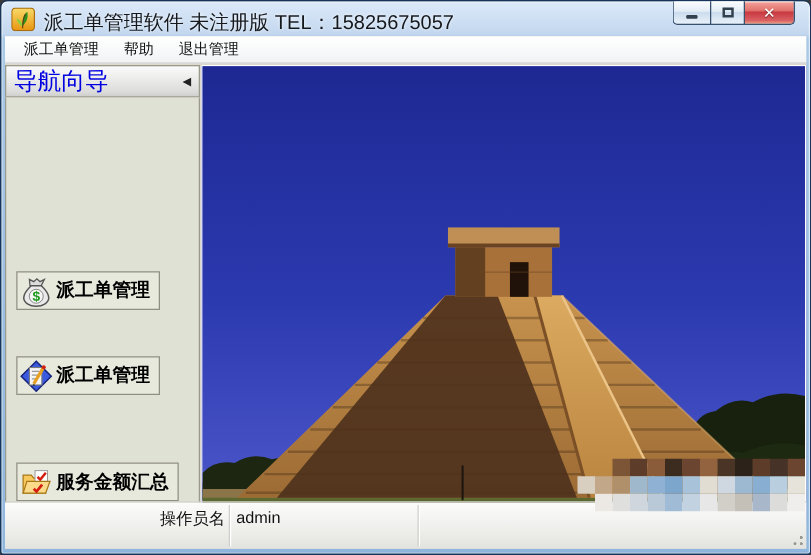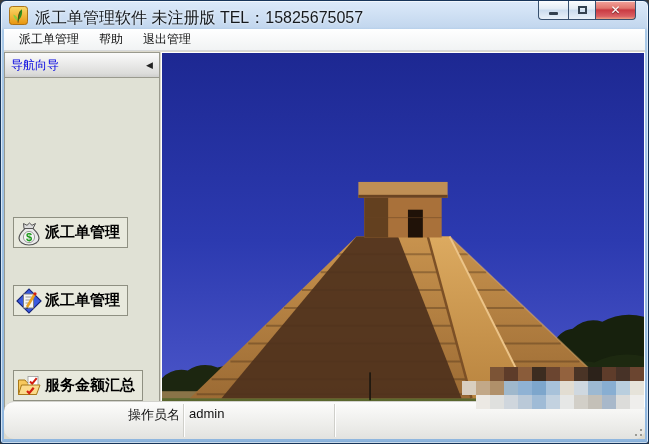--- a/index.html
+++ b/index.html
@@ -45,21 +45,21 @@
   .menu-item { font-size:12px; color:#111; padding:3px 9px; cursor:default; }
 
   
   .sidebar { position:absolute; left:0; top:22px; width:156px; bottom:22px; }
   .side-header {
     position:absolute; left:0; top:1px; right:0; height:26px;
     background:linear-gradient(#fbfbfb,#dcdcda 85%,#cfcfcd);
     border:1px solid #9a9a8e; display:flex; align-items:center; justify-content:space-between;
     padding:0 6px;
   }
-  .side-header-title { color:#0000e0; font-size:12px; }
+  .side-header-title { color:#0000e0; font-size:19px; }
   .collapse-btn { font-size:9px; color:#222; cursor:default; }
   .side-panel {
     position:absolute; left:0; top:27px; right:0; bottom:2px;
     background:#e0e1d5; border:1px solid #9a9a8e; border-top:none;
   }
   .nav-btn {
     position:absolute; left:8px; height:31px; display:flex; align-items:center; gap:3px;
     background:#e8e9dd; border:1px solid #8f9082; padding:0 7px 0 2px;
     font-size:15px; font-weight:bold; color:#000; cursor:default; white-space:nowrap;
   }
@@ -71,21 +71,21 @@
   
   .main {
     position:absolute; left:157px; top:23px; right:0; bottom:22px;
     border:1px solid #fff; background:#2735b2;
   }
   .main svg { width:100%; height:100%; display:block; }
 
   
   .statusbar {
     position:absolute; left:0; right:0; bottom:0; height:38px;
-    background:linear-gradient(#fcfcfb,#ebebe8 70%,#e2e2df); border-top:1px solid #d2d2cd;border-radius:10px;
+    background:linear-gradient(#fcfcfb,#ebebe8 70%,#e2e2df); border-top:1px solid #d2d2cd;
   }
   .status-label { position:absolute; left:124px; top:4px; font-size:13px; color:#111; }
   .status-value { position:absolute; left:185px; top:4px; font-size:13px; color:#111; }
   .status-sep { position:absolute; top:2px; bottom:2px; width:1px; background:#cfcfca; box-shadow:1px 0 0 #fff; }
   .sep-1 { left:179px; }
   .sep-2 { left:330px; }
   .resize-grip { position:absolute; right:2px; bottom:2px; width:12px; height:12px;
     background:
       radial-gradient(circle at 10px 10px,#9a9a94 1px,transparent 1.4px),
       radial-gradient(circle at 10px 5px,#9a9a94 1px,transparent 1.4px),

